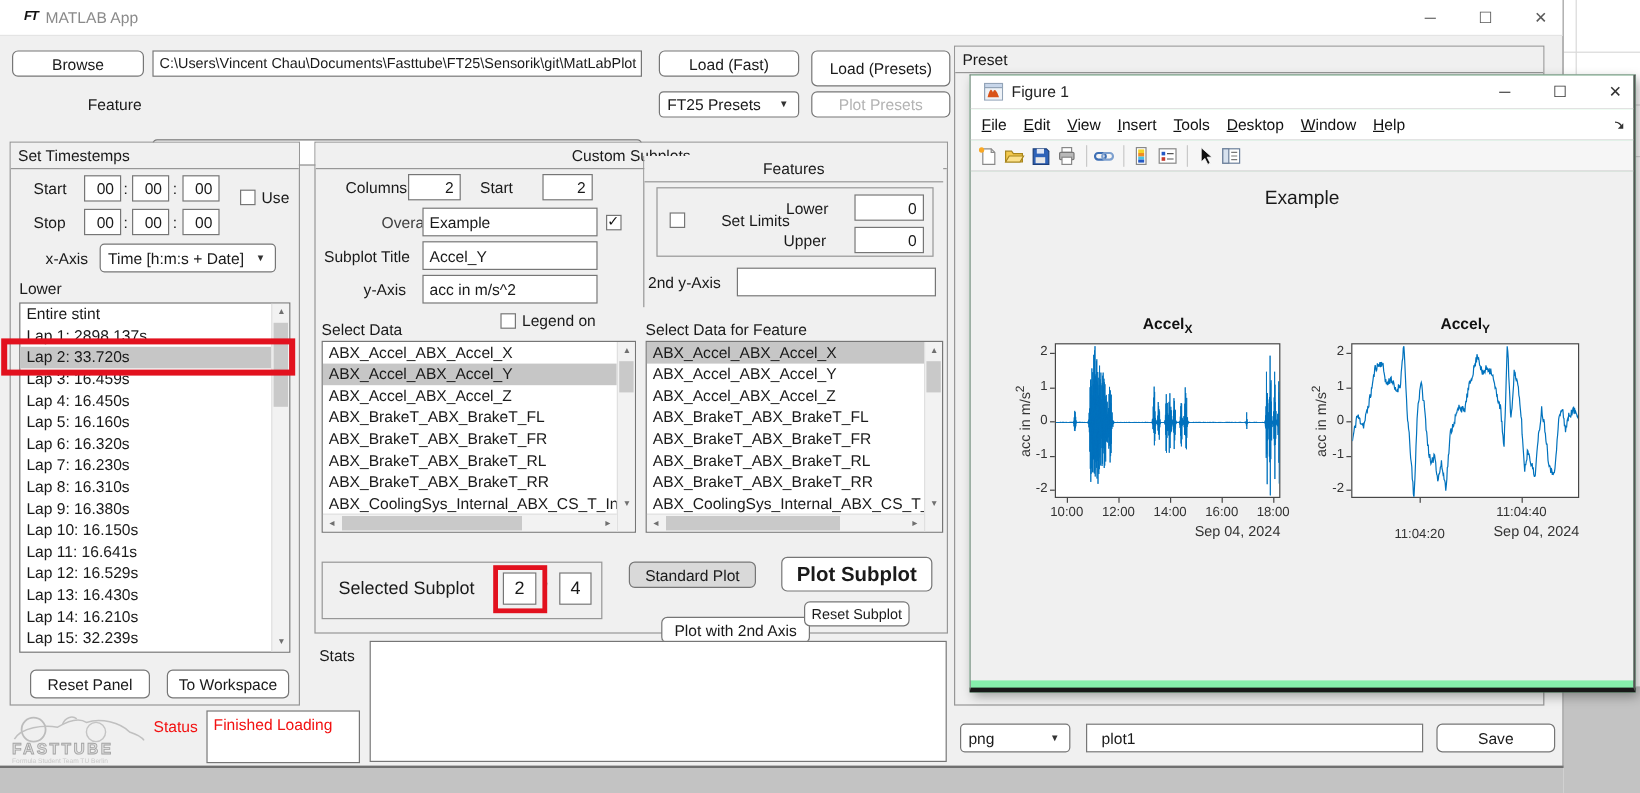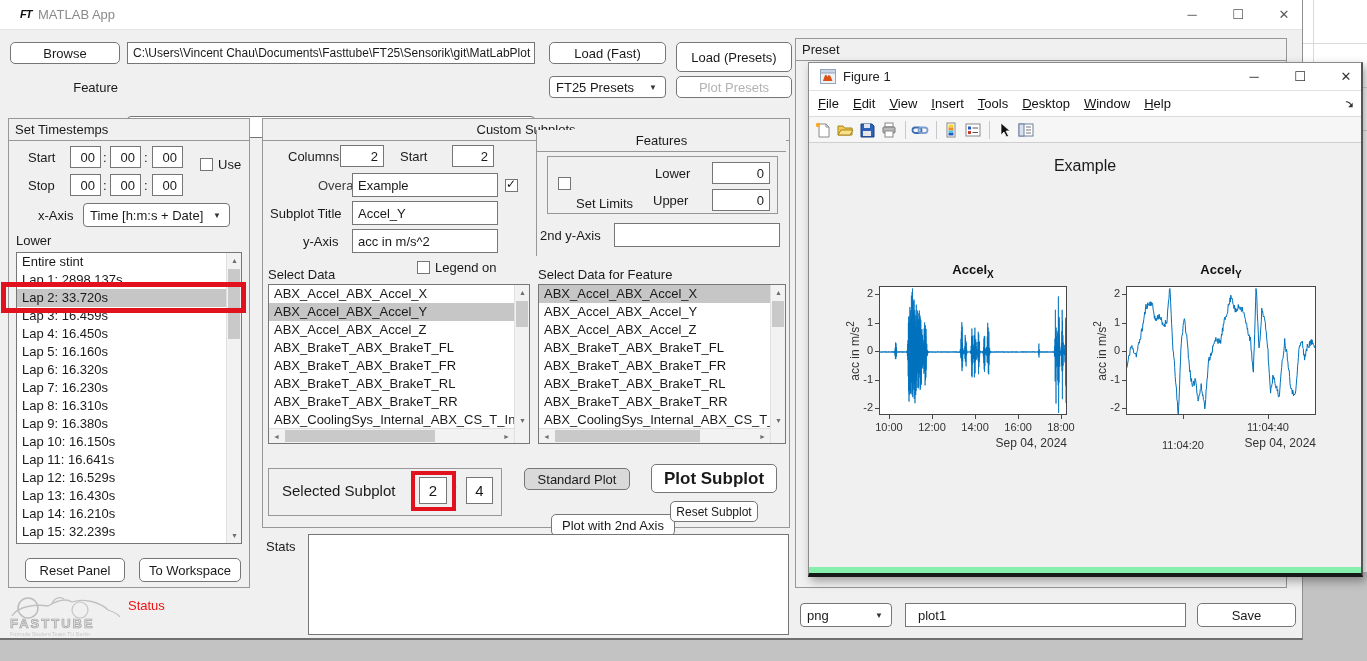--- a/index.html
+++ b/index.html
@@ -160,20 +160,23 @@
 
   <svg class="abs logo-svg" style="left:8px;top:590px;" width="118" height="50" viewBox="0 0 118 50">
     <circle cx="20" cy="18" r="10" fill="none" stroke="#bcbcbc" stroke-width="1.5"></circle>
     <circle cx="72" cy="20" r="8" fill="none" stroke="#c4c4c4" stroke-width="1.2"></circle>
     <path d="M4 26 C10 16 28 14 40 16 C50 10 58 8 64 12 C76 8 92 12 100 20 C106 22 110 24 112 27" fill="none" stroke="#c0c0c0" stroke-width="1.3"></path>
     <path d="M44 14 C46 8 52 6 56 9" fill="none" stroke="#c0c0c0" stroke-width="1.2"></path>
     <text x="2" y="38" font-size="13" font-weight="bold" letter-spacing="2" fill="#dedede" stroke="#a3a3a3" stroke-width="0.7">FASTTUBE</text>
     <text x="2" y="46" font-size="5.5" fill="#c9c9c9">Formula Student Team TU Berlin</text>
   </svg>
   <div class="lbl status-red" style="left:128px;top:598px;">Status</div>
+  <div class="field" style="left:172px;top:592px;width:128px;height:44px;align-items:flex-start;padding-top:3px;">
+    <span class="status-red">Finished Loading</span>
+  </div>
 
   <div class="panel" style="left:262px;top:118px;width:528px;height:410px;">
     <div class="panel-title center">Custom Subplots</div>
   </div>
   <div class="lbl" style="left:288px;top:149px;">Columns</div>
   <div class="field num" style="left:340px;top:145px;width:44px;height:22px;">2</div>
   <div class="lbl" style="left:400px;top:149px;">Start</div>
   <div class="field num" style="left:452px;top:145px;width:42px;height:22px;">2</div>
   <div class="lbl gray" style="left:276px;top:178px;">Overall Title</div>
   <div class="field" style="left:352px;top:173px;width:146px;height:24px;">Example</div>
@@ -206,21 +209,21 @@
       <span class="sb-arrow" style="right:0;">►</span>
       <div class="sb-thumb" style="top:1px;bottom:1px;left:16px;width:150px;"></div>
     </div>
   </div>
 
   <div class="panel" style="left:536px;top:130px;width:250px;height:126px;border-left:1px solid #979797;border-top:none;border-right:none;border-bottom:none;">
     <div class="panel-title center" style="border-bottom:1px solid #979797;">Features</div>
   </div>
   <div class="panel" style="left:547px;top:156px;width:231px;height:58px;"></div>
   <div class="checkbox" style="left:558px;top:177px;"></div>
-  <div class="lbl" style="left:576px;top:176px;margin-top:20px;">Set Limits</div>
+  <div class="lbl" style="left:601px;top:176px;">Set Limits</div>
   <div class="lbl" style="left:655px;top:166px;">Lower</div>
   <div class="field num" style="left:712px;top:162px;width:58px;height:22px;">0</div>
   <div class="lbl" style="left:653px;top:193px;">Upper</div>
   <div class="field num" style="left:712px;top:189px;width:58px;height:22px;">0</div>
   <div class="lbl" style="left:540px;top:228px;">2nd y-Axis</div>
   <div class="field" style="left:614px;top:223px;width:166px;height:24px;"></div>
   <div class="lbl" style="left:538px;top:267px;">Select Data for Feature</div>
   <div class="listbox" style="left:538px;top:284px;width:248px;height:160px;">
     <div id="feature-data-items" style="margin-right:15px;">
         <div class="li-row sel">ABX_Accel_ABX_Accel_X</div>

